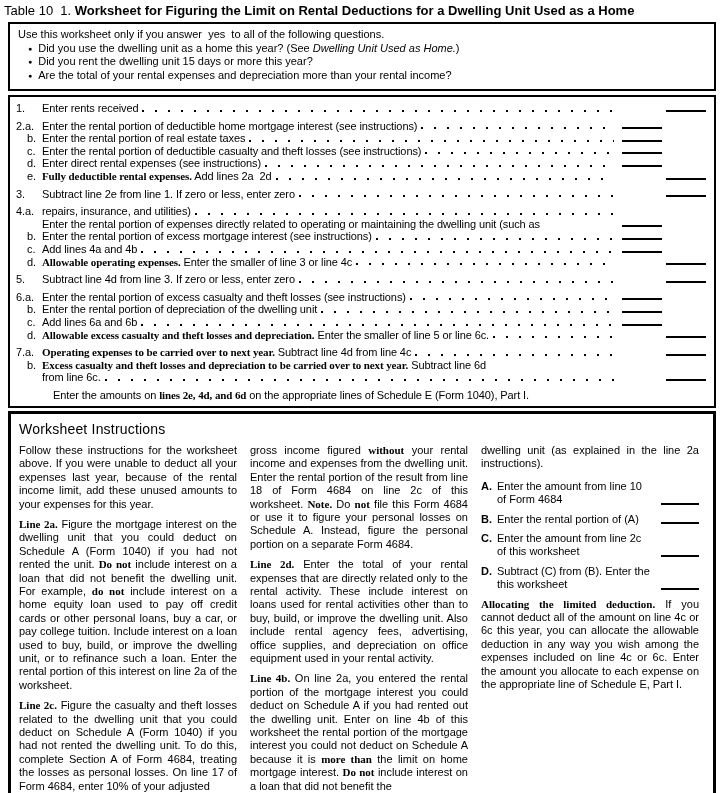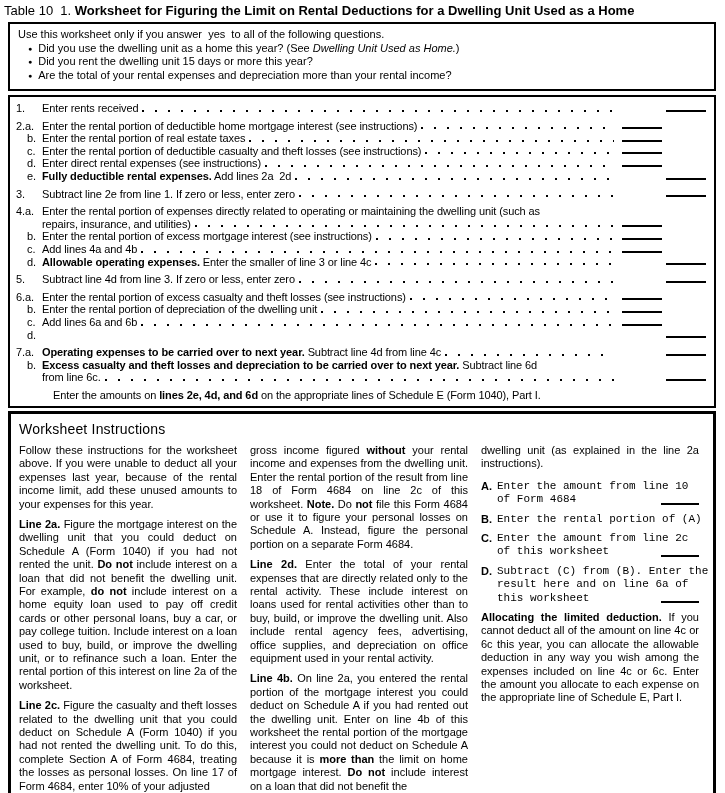--- a/index.html
+++ b/index.html
@@ -1,20 +1,20 @@
 <!DOCTYPE html>
 <html><head>
 <meta charset="utf-8">
 <style>
   html,body{margin:0;padding:0;}
   body{
     width:725px;height:793px;overflow:hidden;background:#fff;color:#000;
     font-family:"Liberation Sans", sans-serif;
   }
-  .b{font-weight:bold;}
+  .b{font-weight:bold;font-family:Liberation Serif, serif;}
   .i{font-style:italic;}
   .pre{white-space:pre;}
 
   
   .doc-title{margin:3px 0 4px 4px;font-size:13px;line-height:15px;}
   .doc-title .main{font-weight:bold;}
 
   
   .box{width:708px;margin-left:8px;box-sizing:border-box;border:2px solid #000;background:#fff;}
   .box1{padding:4px 8px 7px 8px;font-size:11px;line-height:13.5px;}
@@ -43,21 +43,21 @@
   .wfoot{margin-top:5px;line-height:13px;letter-spacing:-0.1px;padding-left:39px;}
 
   
   .box3{margin-top:3px;border-width:3px;height:399px;overflow:hidden;padding:5px 8px 6px 8px;}
   .ins-head{font-size:14px;font-weight:normal;margin:2px 0 7px 0;letter-spacing:0.2px;}
   .cols{display:flex;gap:13px;}
   .col{width:218px;flex:none;font-size:11px;line-height:13.4px;text-align:justify;}
   .col p{margin:0 0 7px 0;}
   .item{display:flex;margin:0 0 6px 0;text-align:left;}
   .iltr{width:16px;flex:none;font-weight:bold;}
-  .ibody{flex:1;min-width:0;font-family:Liberation Mono, monospace;}
+  .ibody{flex:1;min-width:0;}
   .iline{white-space:pre;}
   .iline.lf{display:flex;align-items:flex-end;white-space:pre;}
   .srule{width:38px;flex:none;border-bottom:2px solid #000;margin-bottom:2px;}
   .items-wrap{margin-top:9px;}
   .col3-p3{margin-top:9px;}
 </style>
 </head>
 <body>
 
 <div class="doc-title">
@@ -148,22 +148,22 @@
       </div>
     <div class="acol"></div>
     <div class="acol">
         <span class="rule"></span>
       </div>
   </div>
 
   <div class="wrow grp">
     <span class="wnum">4.a.</span>
     <div class="wbody">
+      <div class="wline lf"><span class="wtext"><span>repairs, insurance, and utilities)</span></span><span class="leader"></span></div>
       <div class="wline"><span class="wtext"><span>Enter the rental portion of expenses directly related to operating or maintaining the dwelling unit (such as</span></span></div>
-      <div class="wline lf"><span class="wtext"><span>repairs, insurance, and utilities)</span></span><span class="leader"></span></div>
     </div>
     <div class="acol">
         <span class="rule"></span>
       </div>
     <div class="acol"></div>
   </div>
 
   <div class="wrow">
     <span class="wnum sub">b.</span>
     <div class="wbody">
@@ -237,21 +237,21 @@
       </div>
     <div class="acol">
         <span class="rule"></span>
       </div>
     <div class="acol"></div>
   </div>
 
   <div class="wrow">
     <span class="wnum sub">d.</span>
     <div class="wbody">
-        <div class="wline lf"><span class="leader"></span></div>
+        <div class="wline lf"><span class="wtext"><span class="b">Allowable excess casualty and theft losses and depreciation.</span><span> Enter the smaller of line 5 or line 6c.</span></span><span class="leader"></span></div>
       </div>
     <div class="acol"></div>
     <div class="acol">
         <span class="rule"></span>
       </div>
   </div>
 
   <div class="wrow grp">
     <span class="wnum">7.a.</span>
     <div class="wbody">
@@ -315,21 +315,20 @@
           <span class="iltr">C.</span>
           <div class="ibody">
             <div class="iline">Enter the amount from line 2c</div>
             <div class="iline lf"><span>of this worksheet</span><span class="leader"></span><span class="srule"></span></div>
           </div>
         </div>
         <div class="item">
           <span class="iltr">D.</span>
           <div class="ibody">
             <div class="iline">Subtract (C) from (B). Enter the</div>
-            <div class="iline">result here and on line 6a of</div>
             <div class="iline lf"><span>this worksheet</span><span class="leader"></span><span class="srule"></span></div>
           </div>
         </div>
       </div>
 
       <p class="col3-p3"><span class="b">Allocating the limited deduction.</span><span> If you cannot deduct all of the amount on line 4c or 6c this year, you can allocate the allowable deduction in any way you wish among the expenses included on line 4c or 6c. Enter the amount you allocate to each expense on the appropriate line of Schedule E, Part I.</span></p>
     </div>
 
   </div>
 </div>

